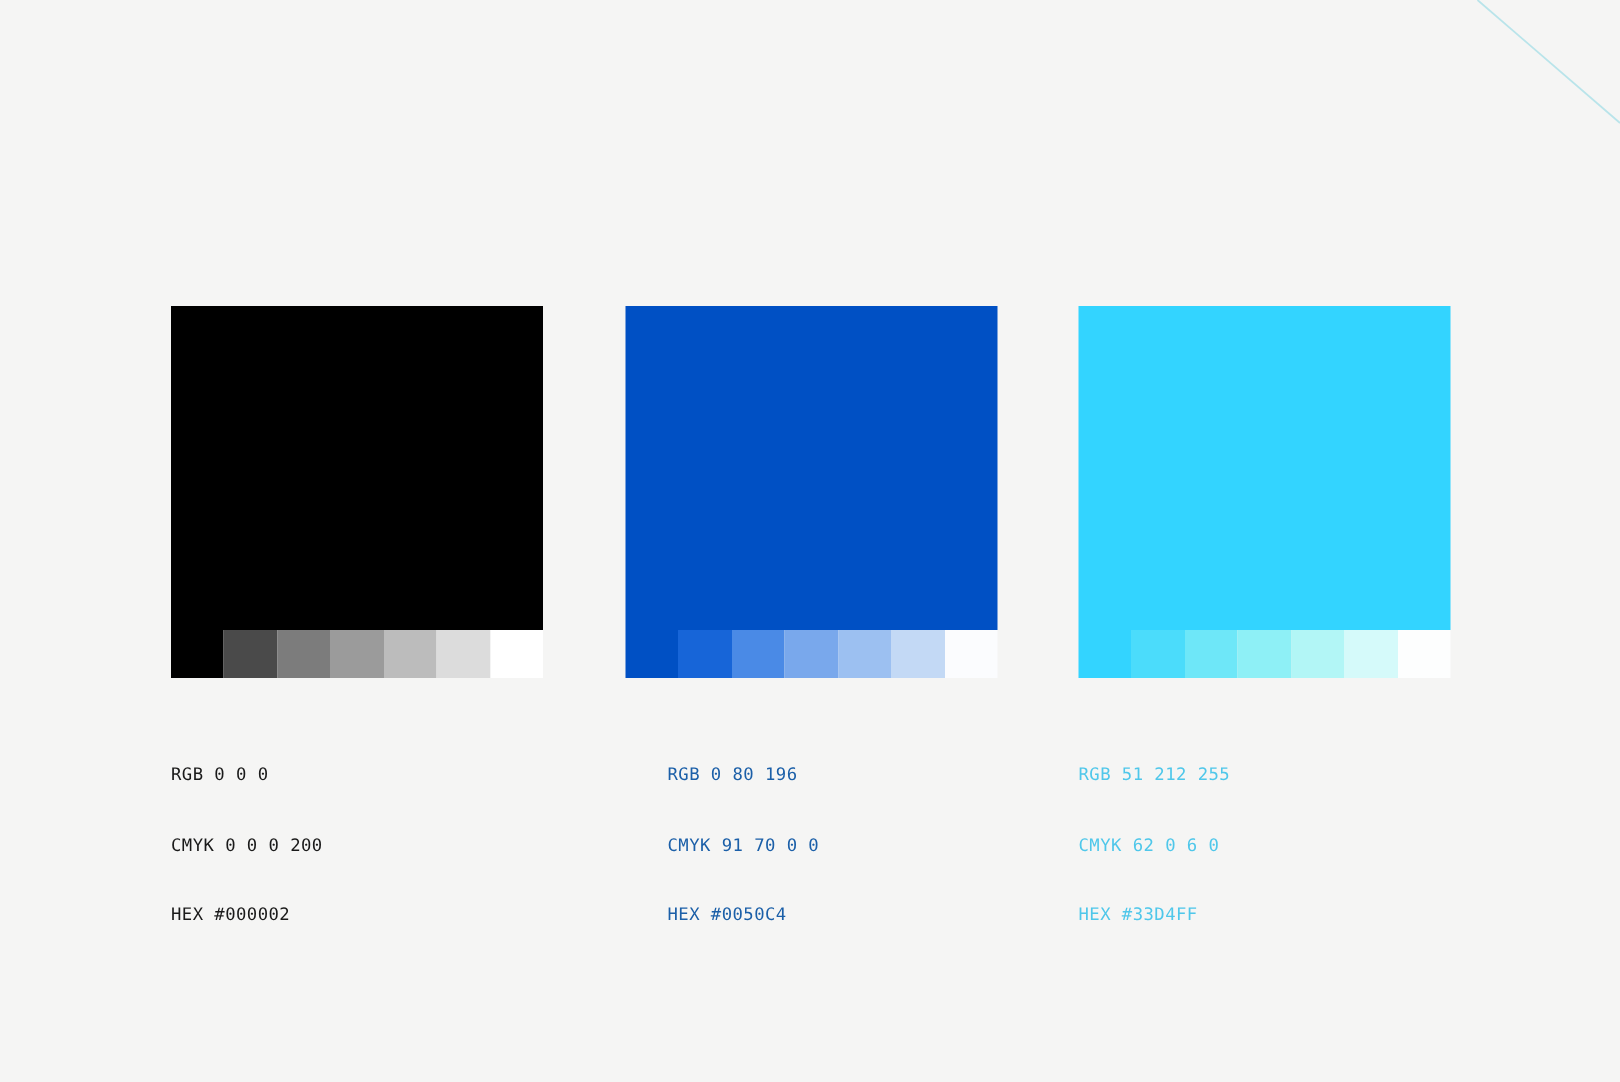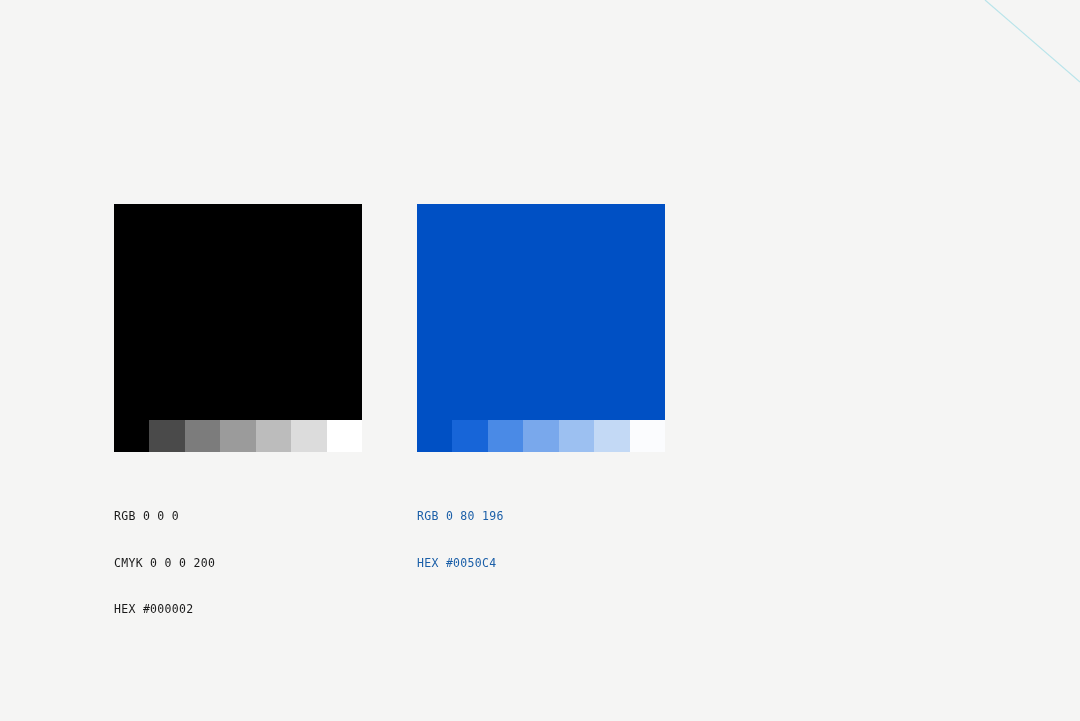--- a/index.html
+++ b/index.html
@@ -105,20 +105,38 @@
     <div class="swatch-block" style="background: rgb(0, 80, 196);"></div>
     <div class="tint-ramp">
         <div class="tint-step" style="background: rgb(0, 80, 196);"></div>
         <div class="tint-step" style="background: rgb(23, 101, 216);"></div>
         <div class="tint-step" style="background: rgb(74, 138, 230);"></div>
         <div class="tint-step" style="background: rgb(121, 168, 236);"></div>
         <div class="tint-step" style="background: rgb(156, 192, 241);"></div>
         <div class="tint-step" style="background: rgb(195, 217, 245);"></div>
         <div class="tint-step" style="background: rgb(251, 252, 254);"></div>
       </div>
-    <div class="spec-list" style="color: rgb(27, 95, 168);">
+    <div class="spec-list" style="color: rgb(27, 95, 168); margin-left: 28px;">
       <span class="spec-line">RGB 0 80 196</span>
+      <span class="spec-line">CMYK 91 70 0 0</span>
       <span class="spec-line">HEX #0050C4</span>
     </div>
   </div>
 
+  <div class="swatch-card card-3">
+    <div class="swatch-block" style="background: rgb(51, 212, 255);"></div>
+    <div class="tint-ramp">
+        <div class="tint-step" style="background: rgb(51, 212, 255);"></div>
+        <div class="tint-step" style="background: rgb(75, 220, 251);"></div>
+        <div class="tint-step" style="background: rgb(110, 231, 248);"></div>
+        <div class="tint-step" style="background: rgb(142, 240, 246);"></div>
+        <div class="tint-step" style="background: rgb(178, 246, 246);"></div>
+        <div class="tint-step" style="background: rgb(213, 250, 250);"></div>
+        <div class="tint-step" style="background: rgb(253, 254, 254);"></div>
+      </div>
+    <div class="spec-list" style="color: rgb(79, 199, 234);">
+      <span class="spec-line">RGB 51 212 255</span>
+      <span class="spec-line">CMYK 62 0 6 0</span>
+      <span class="spec-line">HEX #33D4FF</span>
+    </div>
+  </div>
 
 </div>
 
 </body></html>

